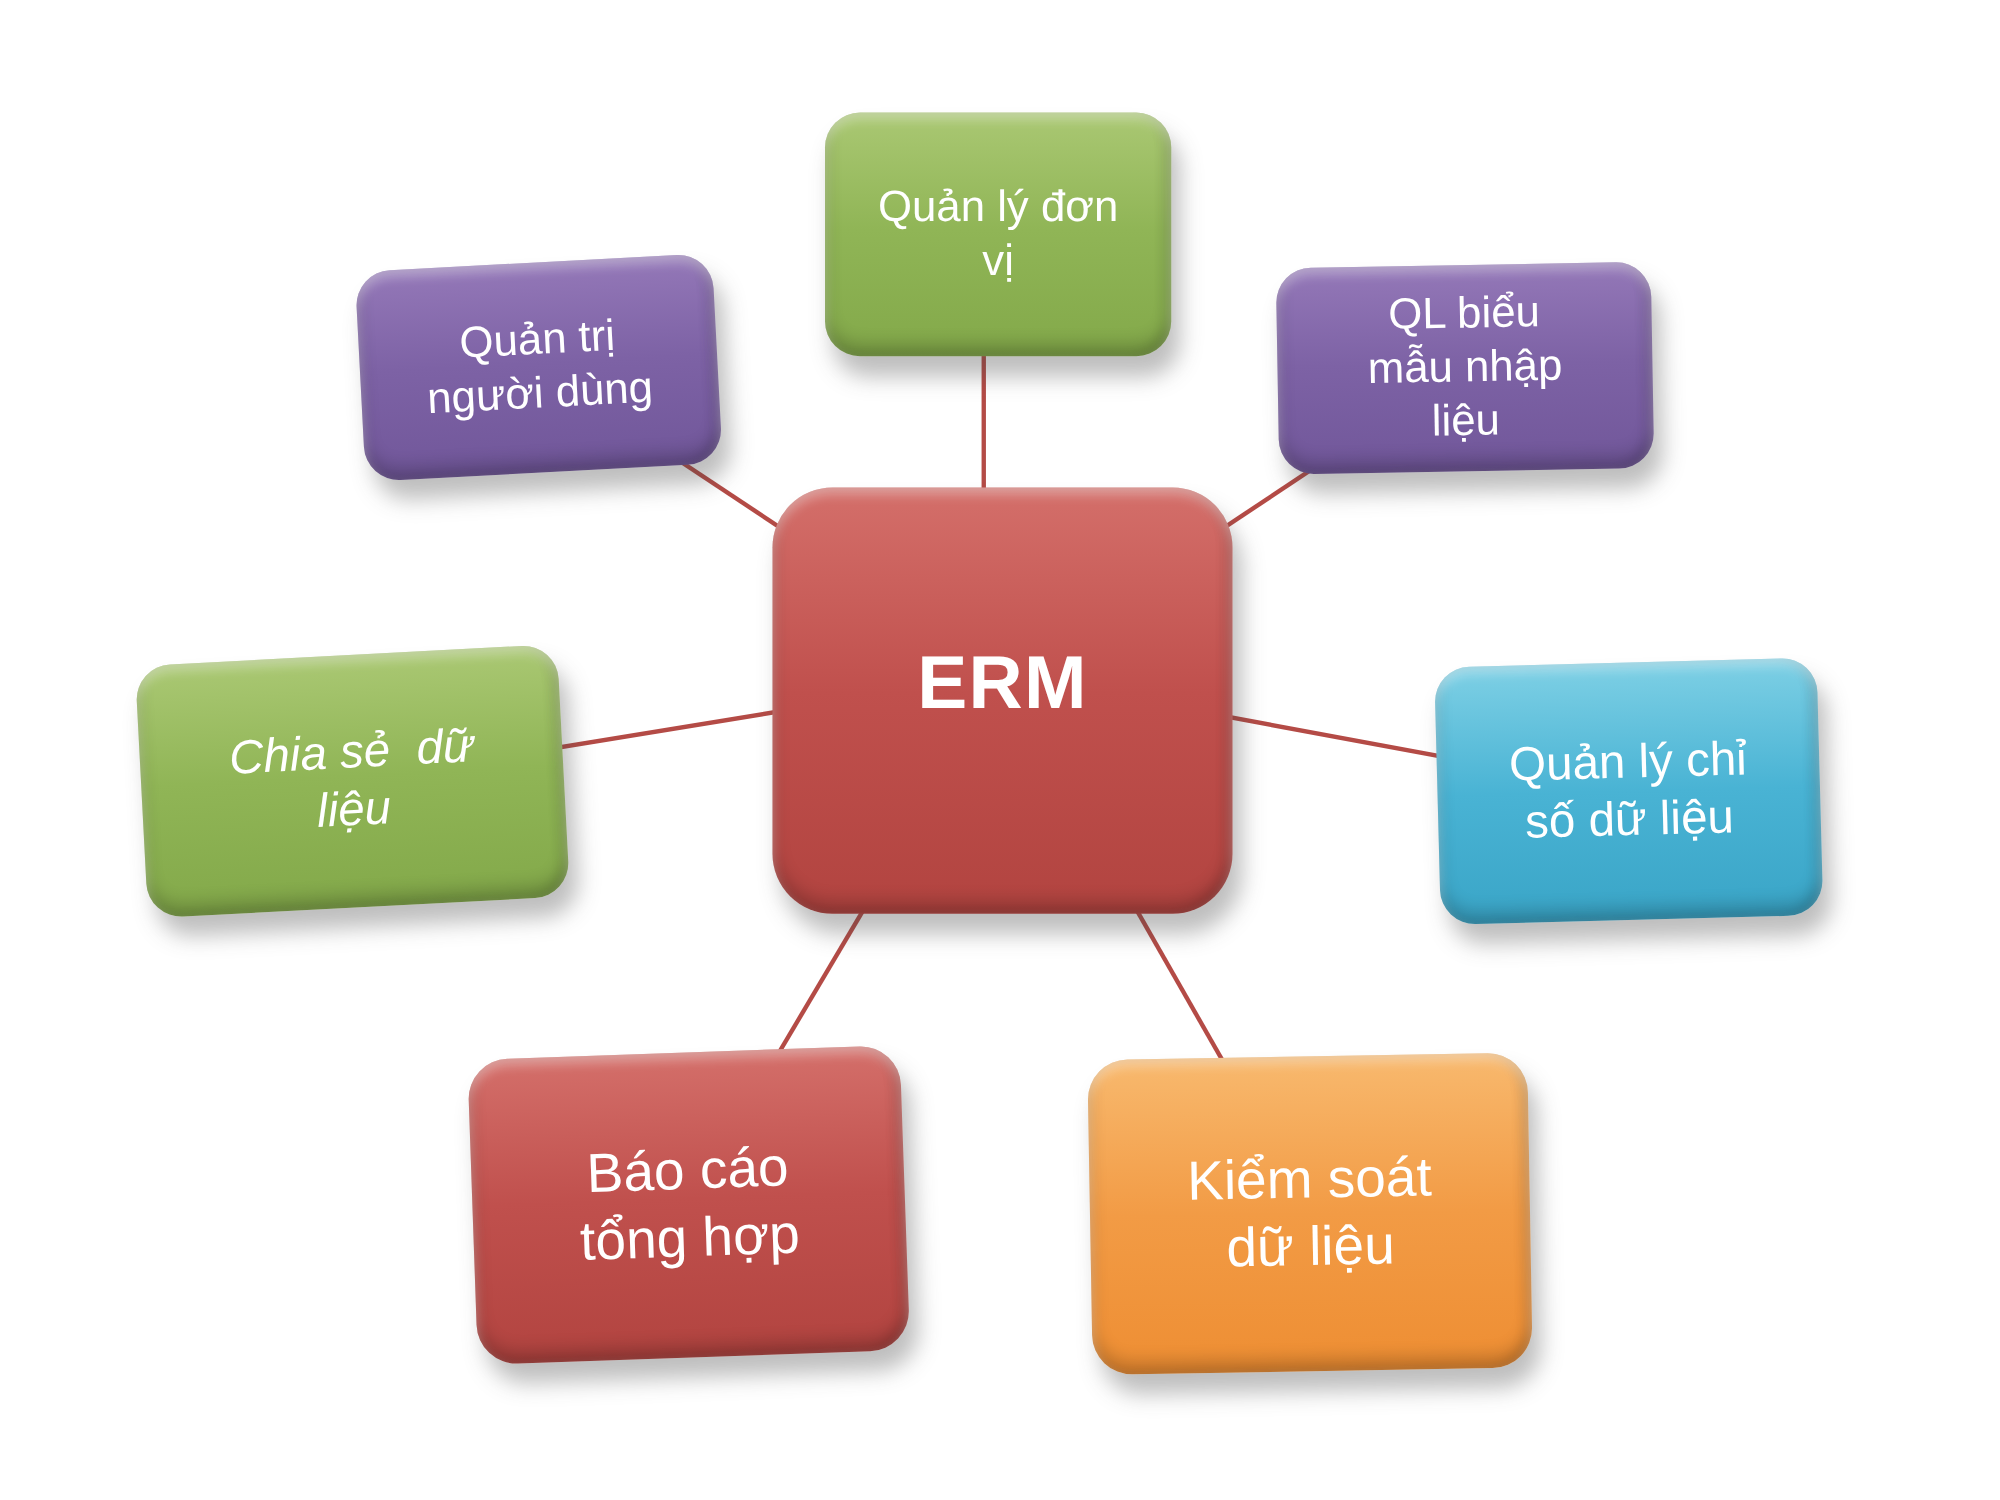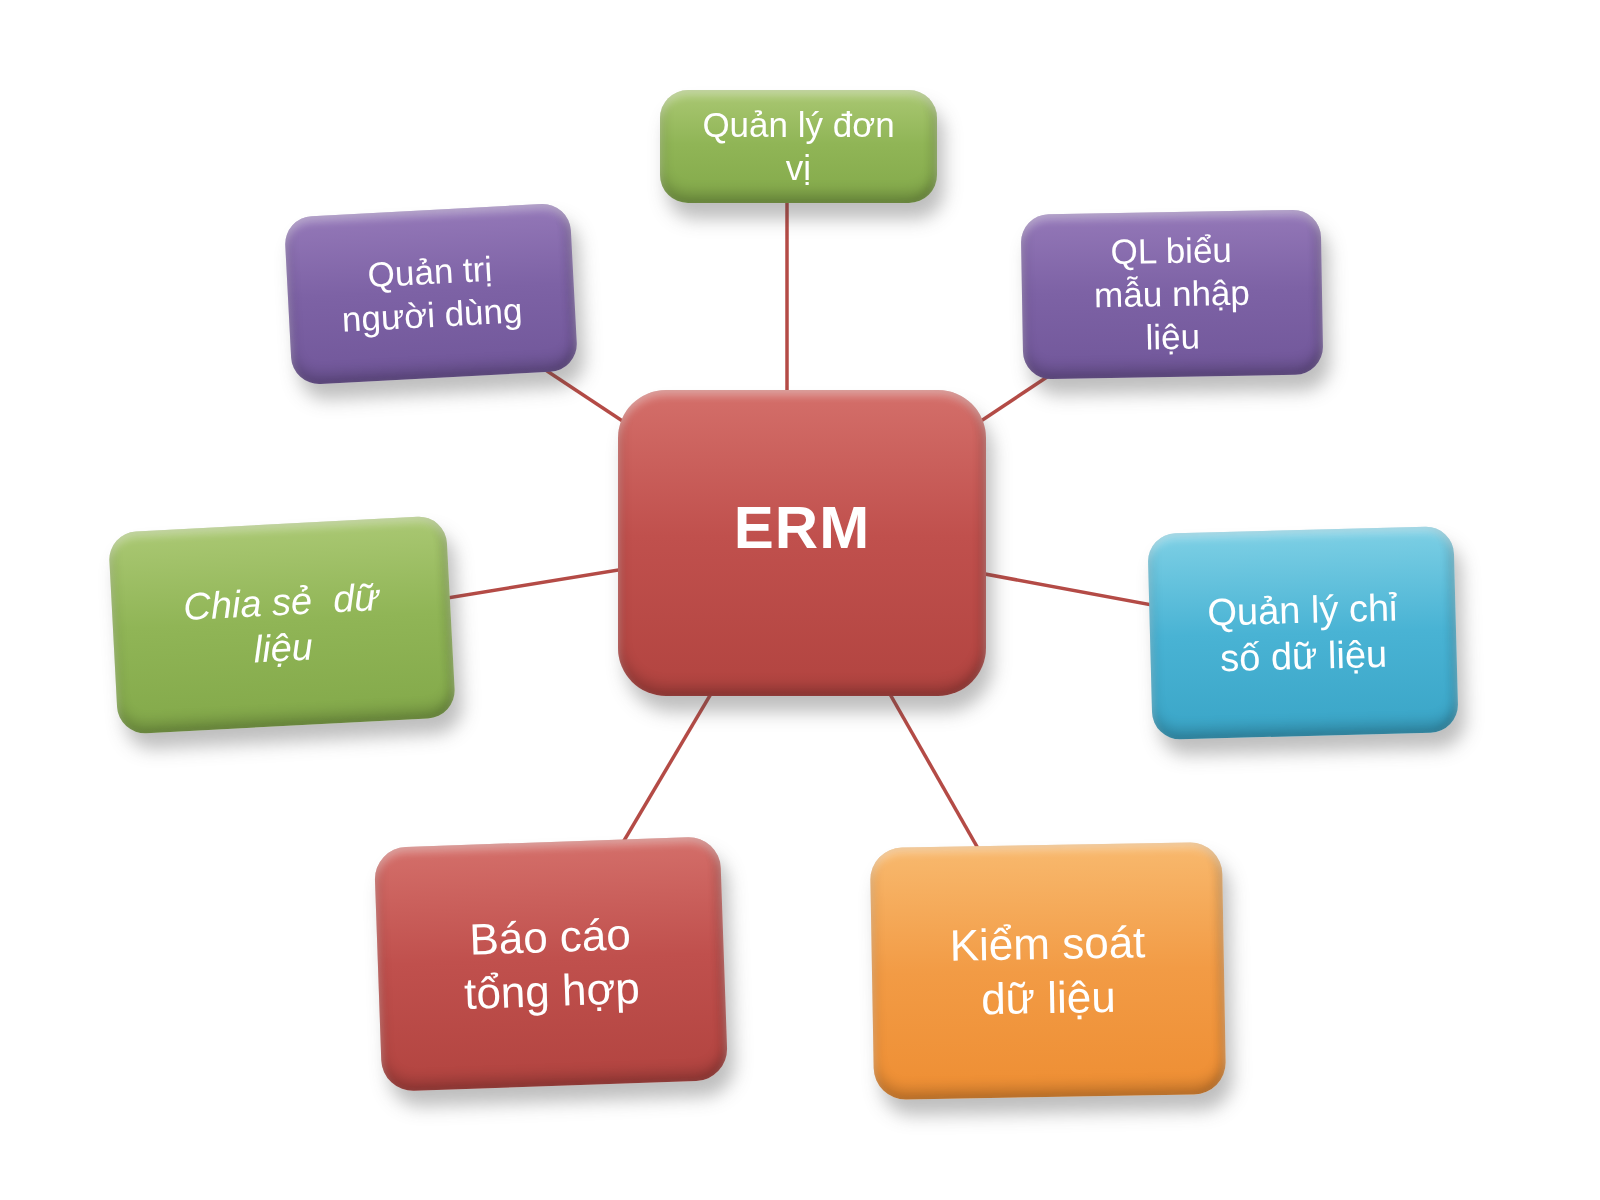--- a/index.html
+++ b/index.html
@@ -40,29 +40,29 @@
   }
   
   .theme-green  { background: linear-gradient(180deg, #aac873 0%, #90b556 48%, #83a94a 100%); }
   .theme-purple { background: linear-gradient(180deg, #9478b8 0%, #7d62a5 48%, #71579a 100%); }
   .theme-red    { background: linear-gradient(180deg, #d46f6a 0%, #c0504d 48%, #b24440 100%); }
   .theme-cyan   { background: linear-gradient(180deg, #7ed0e5 0%, #49b3d4 50%, #3aa5c7 100%); }
   .theme-orange { background: linear-gradient(180deg, #f8b96e 0%, #f29b45 50%, #ee8e33 100%); }
 
   
   .node-center {
-    left: 618px; top: 390px; width: 368px; height: 306px;
+    left: 618px; top: 390px; width: 368px; height: 341px;
     border-radius: 48px;
     font-size: 60px;
     font-weight: bold;
     letter-spacing: 1px;
     padding-bottom: 30px;
     box-sizing: border-box;
   }
-  .node-top        { left: 660px;  top: 90px;  width: 277px; height: 113px; font-size: 35px; }
+  .node-top        { left: 660px;  top: 90px;  width: 277px; height: 195px; font-size: 35px; }
   .node-top-left   { left: 288px;  top: 210px; width: 286px; height: 168px; font-size: 35px; transform: rotate(-3deg); }
   .node-top-right  { left: 1022px; top: 212px; width: 300px; height: 165px; font-size: 35px; transform: rotate(-1deg); }
   .node-left       { left: 113px;  top: 524px; width: 338px; height: 202px; font-size: 38px; font-style: italic; transform: rotate(-3deg); }
   .node-right      { left: 1150px; top: 530px; width: 306px; height: 206px; font-size: 38px; transform: rotate(-1.5deg); }
   .node-bottom-left  { left: 378px; top: 842px; width: 346px; height: 244px; font-size: 44px; border-radius: 32px; transform: rotate(-2deg); }
   .node-bottom-right { left: 872px; top: 845px; width: 352px; height: 252px; font-size: 44px; border-radius: 32px; transform: rotate(-1deg); }
 </style>
 </head>
 <body>
 

